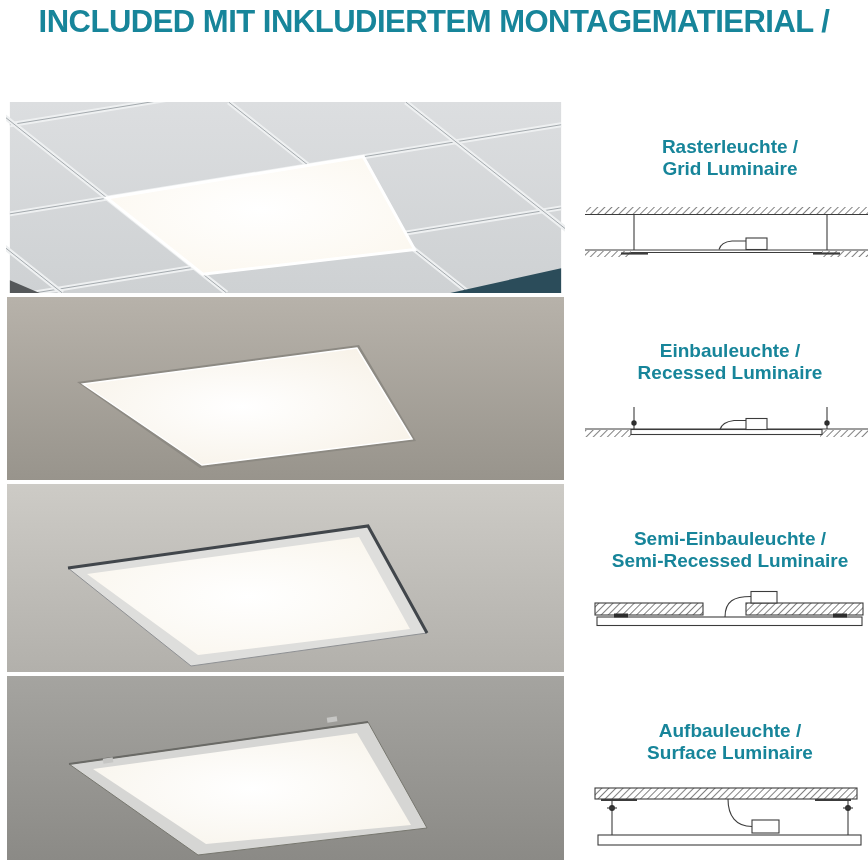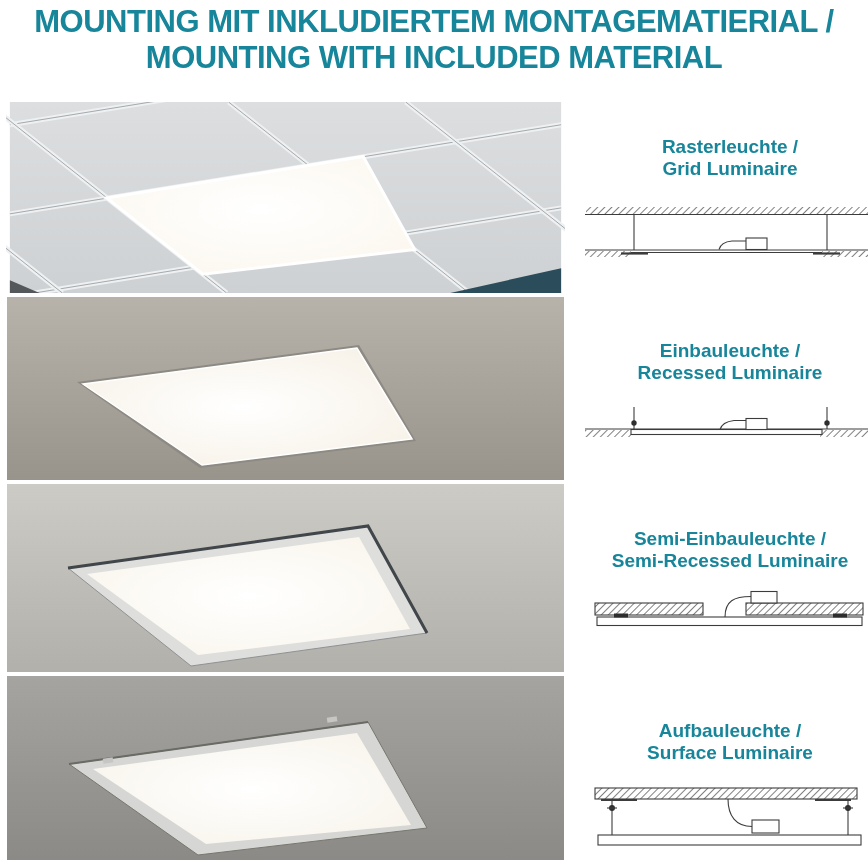--- a/index.html
+++ b/index.html
@@ -20,22 +20,21 @@
   
   .seamW{stroke:#eef0f1;stroke-width:5;fill:none;}
   .seamD{stroke:#a2a8ac;stroke-width:1;fill:none;}
 </style>
 </head>
 <body>
 
 <div class="page">
 
   <div class="title">
-    <div>MOUNTING MIT INKLUDIERTEM MONTAGEMATIERIAL /</div>
-    <div>MOUNTING WITH INCLUDED MATERIAL</div>
+    <div>INCLUDED MIT INKLUDIERTEM MONTAGEMATIERIAL /</div>
   </div>
 
   <svg class="photo" style="top:102px;" width="559" height="191" viewBox="0 0 557 193">
     <defs>
       <linearGradient id="bg1" x1="0" y1="0" x2="0" y2="1">
         <stop offset="0" stop-color="#dcdee0"></stop>
           <stop offset="1" stop-color="#ced1d3"></stop>
       </linearGradient>
       <radialGradient id="lit1" cx="0.5" cy="0.45" r="0.75">
         <stop offset="0" stop-color="#ffffff"></stop>

